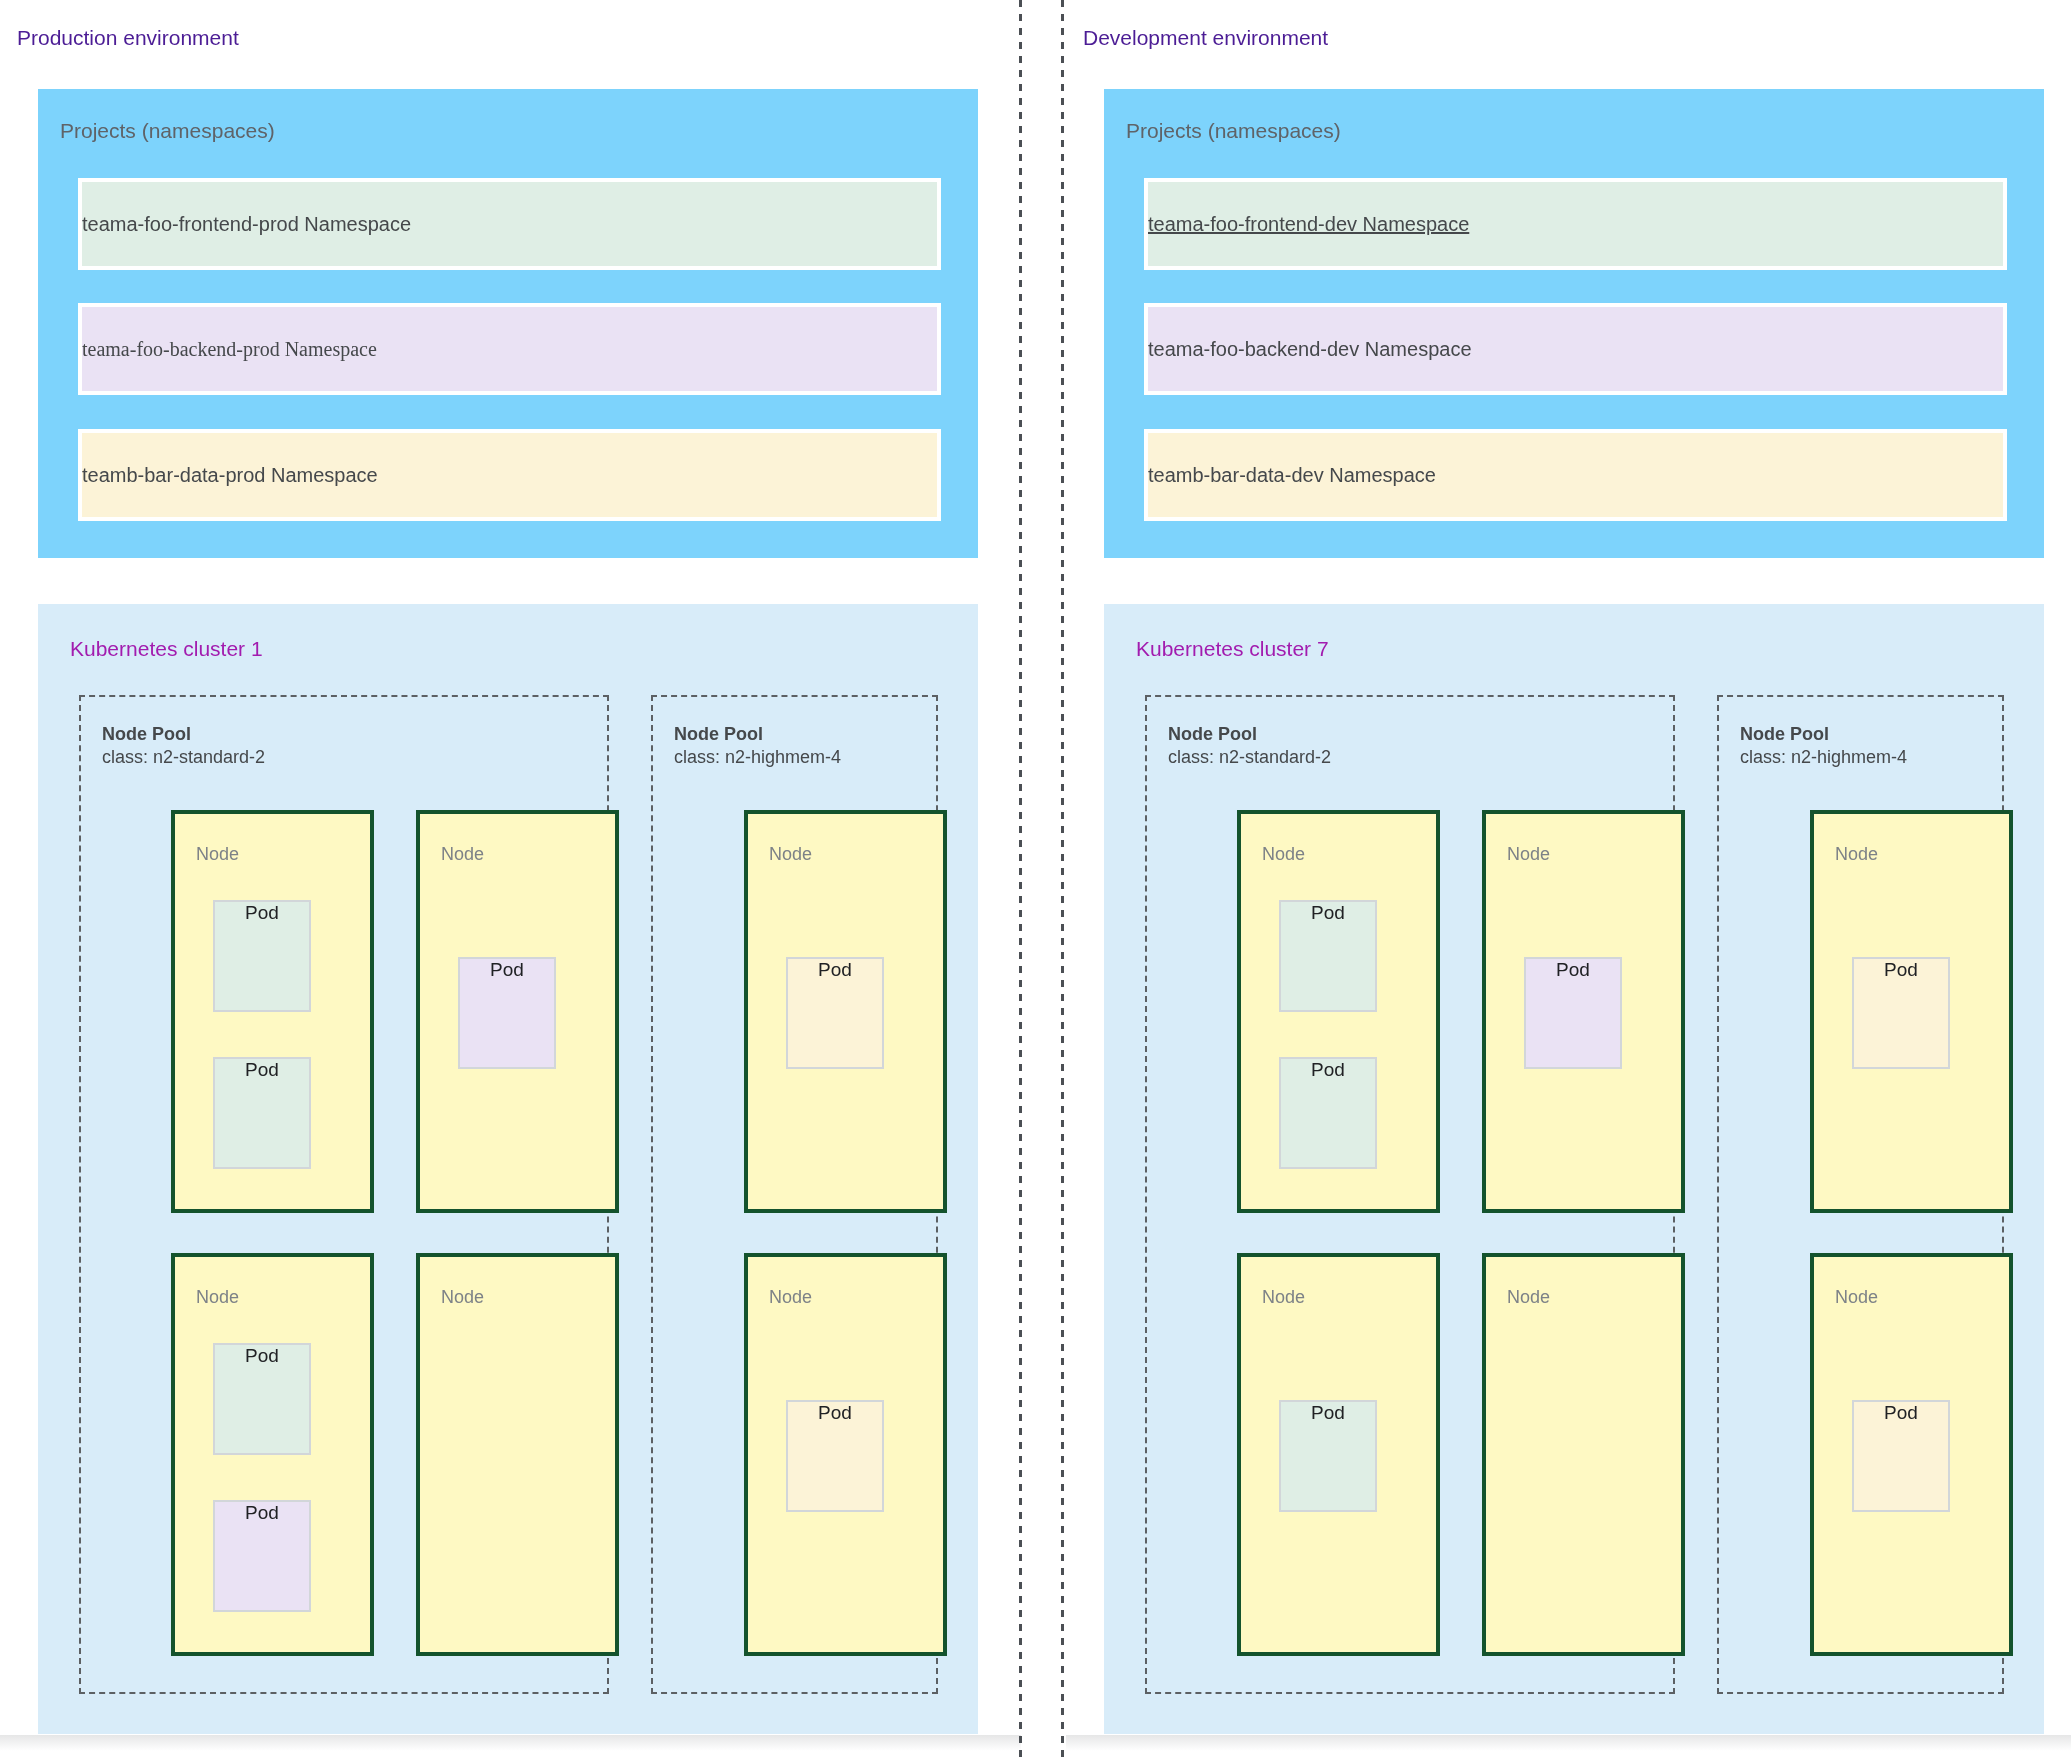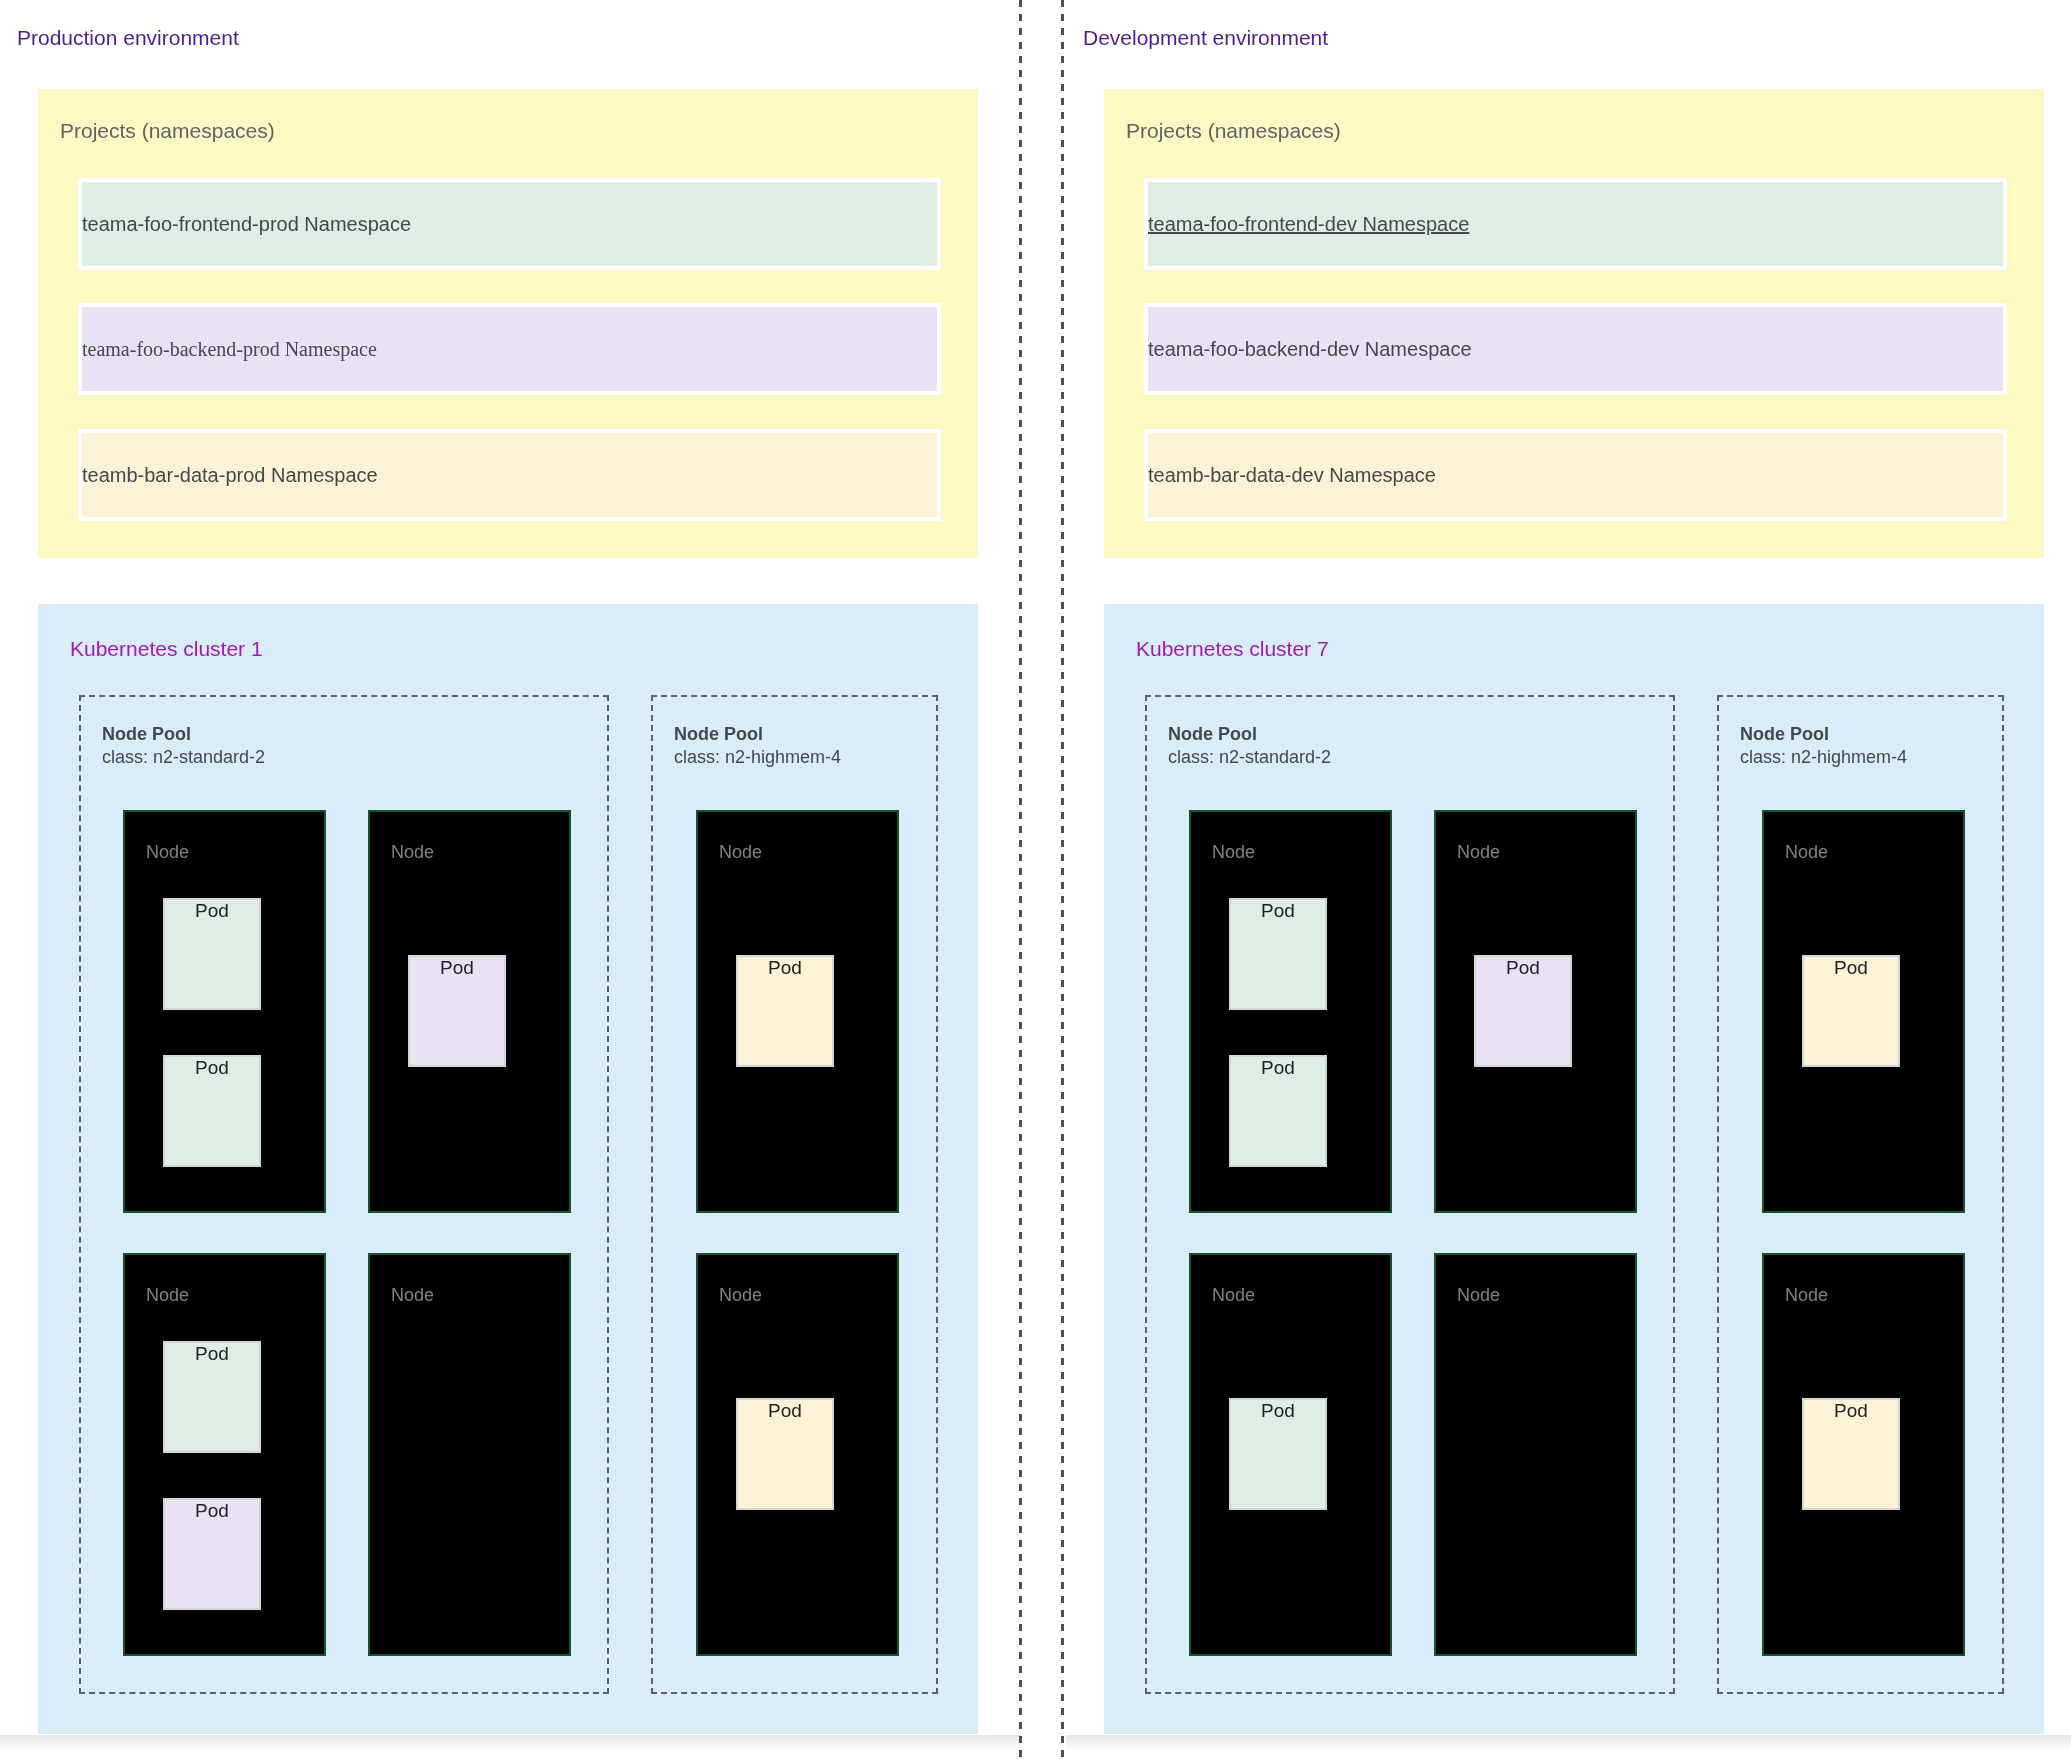--- a/index.html
+++ b/index.html
@@ -7,36 +7,36 @@
     width:2072px;height:1759px;position:relative;background:#ffffff;
     font-family:"Liberation Sans","DejaVu Sans",sans-serif;overflow:hidden;
     -webkit-font-smoothing:antialiased;
   }
   .divider{
     position:absolute;top:0;height:1759px;width:3px;
     background-image:repeating-linear-gradient(180deg,#4b4f54 0,#4b4f54 7px,transparent 7px,transparent 14px);
   }
   .env{position:absolute;top:0;width:1021px;height:1759px}
   .env-label{position:absolute;left:17px;top:26px;font-size:21px;color:#4c1d95}
-  .projects-box{position:absolute;left:38px;top:89px;width:940px;height:469px;background:#fef9c3}
+  .projects-box{position:absolute;left:38px;top:89px;width:940px;height:469px;background:#7dd3fc}
   .projects-title{position:absolute;left:22px;top:30px;font-size:21px;color:#5f6368}
   .ns-bar{
     position:absolute;left:40px;width:863px;height:92px;
     border:4px solid #ffffff;box-sizing:border-box;
     display:flex;align-items:center;
     font-size:20px;color:#45484b;
   }
   .cluster-box{position:absolute;left:38px;top:604px;width:940px;height:1130px;background:#d8ecf9}
   .cluster-title{position:absolute;left:32px;top:33px;font-size:21px;color:#a21caf}
   .pool{position:absolute;top:91px;height:999px;border:2px dashed #5c6064;box-sizing:border-box}
   .pool-label{position:absolute;left:21px;top:26px;font-size:18px;line-height:23px;color:#45484b}
   .pool-label .b{font-weight:bold}
   .node{
-    position:absolute;width:203px;height:403px;background:#000000;
-    border:2px solid #14532d;box-sizing:border-box;
+    position:absolute;width:203px;height:403px;background:#fef9c3;
+    border:4px solid #14532d;box-sizing:border-box;margin-left:48px;
   }
   .node-label{position:absolute;left:21px;top:30px;font-size:18px;color:#7d8287}
   .pod{
     position:absolute;left:38px;width:98px;height:112px;
     border:2px solid #d2d6d9;box-sizing:border-box;
     display:flex;align-items:flex-start;justify-content:center;
     font-size:19px;color:#202124;
   }
   .c-green{background:#dfeee5}
   .c-purple{background:#eae2f4}

